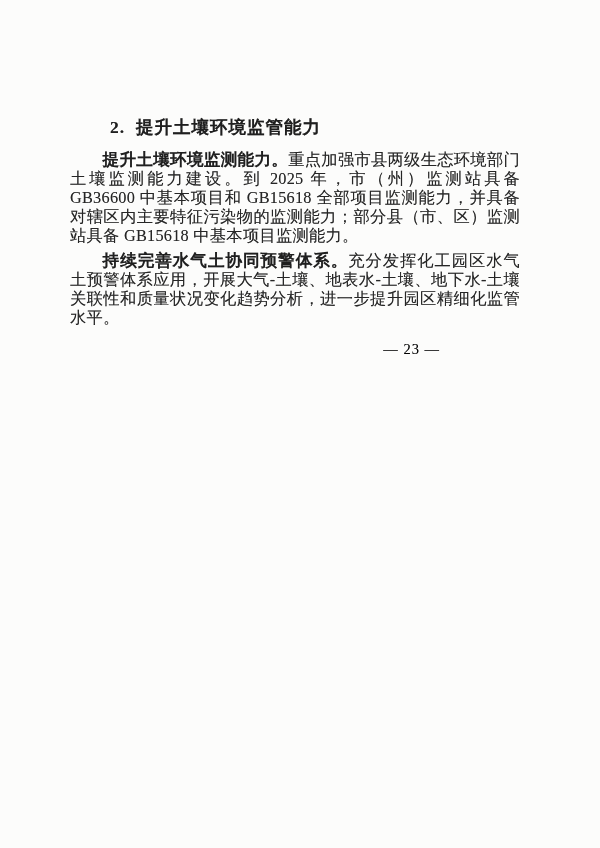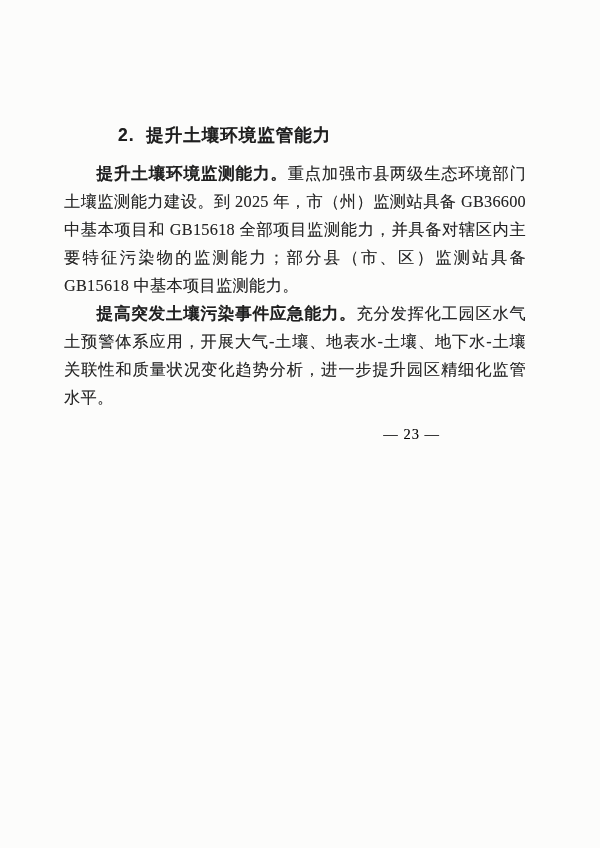--- a/index.html
+++ b/index.html
@@ -15,38 +15,38 @@
     background: #fcfcfb;
     overflow: hidden;
     box-sizing: border-box;
     color: #262626;
   }
   .content {
     box-sizing: border-box;
     padding: 111px 74px 0 64px; 
   }
   .heading {
-    margin: 8px;
+    margin: 0;
     padding-left: 46px;
-    font-family: Liberation Sans, sans-serif;
+    font-family: Liberation Serif, serif;
     font-weight: 700;
     font-size: 17.5px;
     line-height: 33.1px;
     letter-spacing: 1px;
     color: #1f1f1f;
     white-space: pre-wrap;
     text-shadow: 0 0 0.6px rgba(40,40,40,0.55);
   }
   .para {
-    margin: 0;
+    margin: 6px;
     text-indent: 2em;
     text-align: justify;
     font-family: "Liberation Serif", "DejaVu Serif", serif;
     font-size: 16.3px;
-    line-height: 28px;
+    line-height: 19px;
     letter-spacing: 0.25px;
     color: #262626;
     text-shadow: 0 0 0.5px rgba(60,60,60,0.45);
   }
   .lead {
     font-family: "Liberation Sans", "DejaVu Sans", sans-serif;
     font-weight: 700;
     font-size: 16.6px;
     color: #1f1f1f;
   }
@@ -67,17 +67,17 @@
 
 <div class="page">
   <div class="content">
 
     <h2 class="heading">2.  提升土壤环境监管能力</h2>
 
     <p class="para"><span class="lead">提升土壤环境监测能力。</span><span>重点加强市县两级生态环境部门土壤监测能力建设。到 2025 年，市（州）监测站具备 GB36600 中基本项目和 GB15618 全部项目监测能力，并具备对辖区内主要特征污染物的监测能力；部分县（市、区）监测站具备 GB15618 中基本项目监测能力。</span></p>
 
 
 
-    <p class="para"><span class="lead">提高突发土壤污染事件应急能力。</span><span>充分发挥化工园区水气土预警体系应用，开展大气-土壤、地表水-土壤、地下水-土壤关联性和质量状况变化趋势分析，进一步提升园区精细化监管水平。</span></p>
+    <p class="para"><span class="lead">持续完善水气土协同预警体系。</span><span>充分发挥化工园区水气土预警体系应用，开展大气-土壤、地表水-土壤、地下水-土壤关联性和质量状况变化趋势分析，进一步提升园区精细化监管水平。</span></p>
 
     <div class="page-number">— 23 —</div>
   </div>
 </div>
 
 </body></html>

